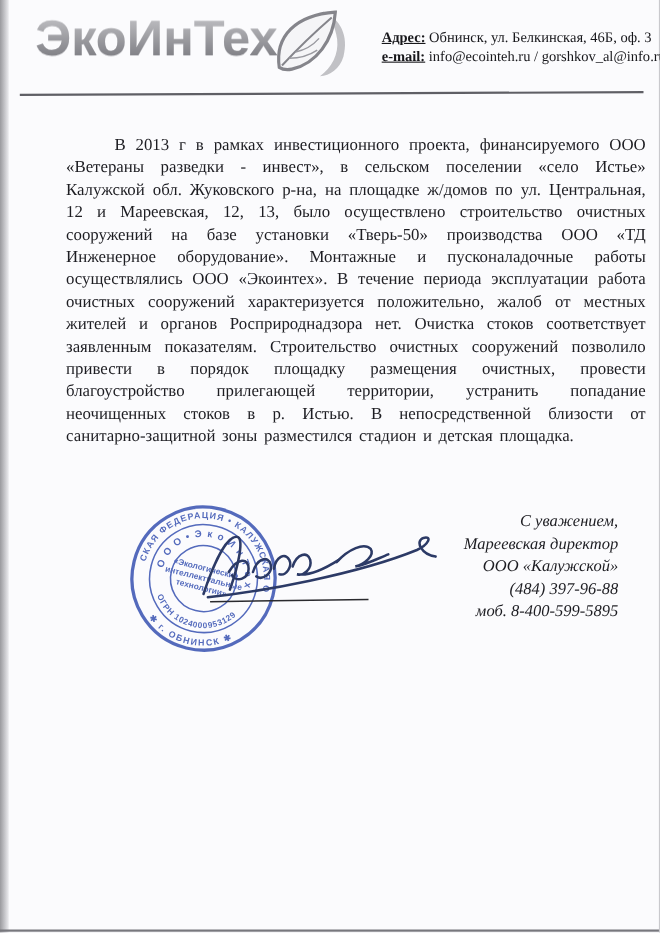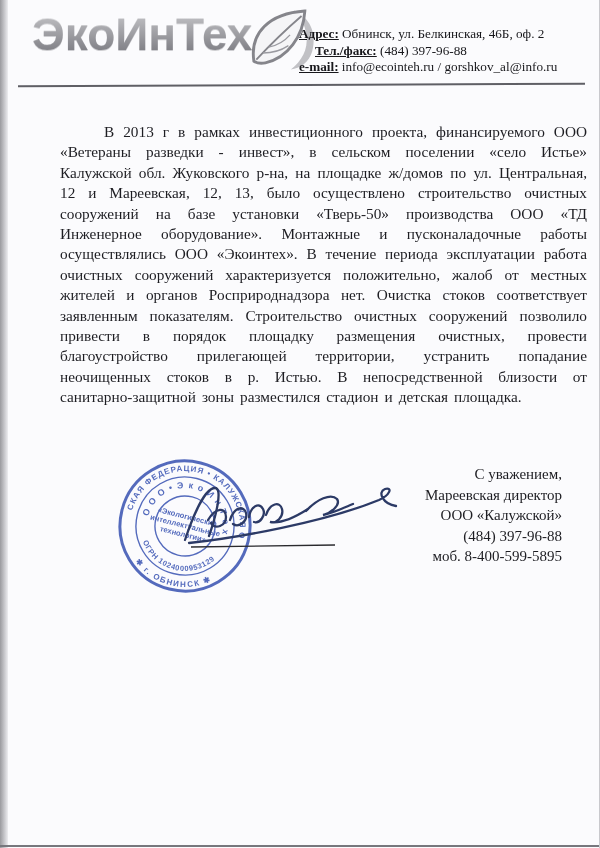--- a/index.html
+++ b/index.html
@@ -20,33 +20,33 @@
     -webkit-background-clip:text;background-clip:text;-webkit-text-fill-color:transparent;
     text-shadow:0 1px 0 rgba(120,120,125,0.35);}
   .leaf{margin-left:-8px;margin-top:-4px;}
   .tagline{font-family:"Liberation Sans",sans-serif;font-weight:bold;font-size:9.5px;
     letter-spacing:0.6px;color:#c2372c;margin-top:-7px;margin-left:10px;white-space:nowrap;}
 
   .contact-block{position:absolute;left:299px;top:26px;width:292px;
     font-size:13.2px;line-height:16.6px;color:#17171b;}
   .contact-row{white-space:nowrap;}
   .contact-row.center{padding-left:16px;}
-  .lbl{font-weight:bold;text-decoration:underline;}
+  .lbl{font-weight:bold;text-decoration:underline;padding-left:48px;}
 
   .header-rule{position:absolute;left:18px;top:84px;width:567px;height:2px;
     background:#5f5f65;transform:rotate(-0.25deg);}
 
   
   .body-text{position:absolute;left:37px;top:122px;width:527px;
     font-size:15.3px;line-height:20.4px;color:#1d1d22;
     text-align:justify;text-indent:44px;word-spacing:2.2px;margin-left:23px;}
 
   
   .signoff{position:absolute;left:262px;top:464px;width:300px;text-align:right;
-    font-size:15px;line-height:20.6px;color:#1d1d22;}
+    font-size:15px;line-height:20.6px;color:#1d1d22;font-style:italic;}
 
   
   .stamp{position:absolute;left:110px;top:451px;}
   .signature{position:absolute;left:145px;top:450px;}
 </style>
 </head>
 <body>
 
 <div class="page">
   <div class="edge-left"></div>
@@ -64,25 +64,21 @@
           <path d="M 30,49 C 40,47 49,42 56,34" fill="none" stroke="#9a9aa0" stroke-width="1.6"></path>
           <path d="M 23,56 C 34,56 45,53 54,47" fill="none" stroke="#9a9aa0" stroke-width="1.6"></path>
         </svg>
       </span>
     </div>
   </div>
 
   <div class="contact-block">
     <div class="contact-row">
       <span class="lbl">Адрес:</span>
-      <span>Обнинск, ул. Белкинская, 46Б, оф. 2</span>
-    </div>
-    <div class="contact-row center">
-      <span class="lbl">Тел./факс:</span>
-      <span>(484) 397-96-88</span>
+      <span>Обнинск, ул. Белкинская, 46Б, оф. 3</span>
     </div>
     <div class="contact-row">
       <span class="lbl">e-mail:</span>
       <span>info@ecointeh.ru / gorshkov_al@info.ru</span>
     </div>
   </div>
 
   <div class="header-rule"></div>
 
   <div class="body-text">В 2013 г в рамках инвестиционного проекта, финансируемого ООО «Ветераны разведки - инвест», в сельском поселении «село Истье» Калужской обл. Жуковского р-на, на площадке ж/домов по ул. Центральная, 12 и Мареевская, 12, 13, было осуществлено строительство очистных сооружений на базе установки «Тверь-50» производства ООО «ТД Инженерное оборудование». Монтажные и пусконаладочные работы осуществлялись ООО «Экоинтех». В течение периода эксплуатации работа очистных сооружений характеризуется положительно, жалоб от местных жителей и органов Росприроднадзора нет. Очистка стоков соответствует заявленным показателям. Строительство очистных сооружений позволило привести в порядок площадку размещения очистных, провести благоустройство прилегающей территории, устранить попадание неочищенных стоков в р. Истью. В непосредственной близости от санитарно-защитной зоны разместился стадион и детская площадка.</div>

